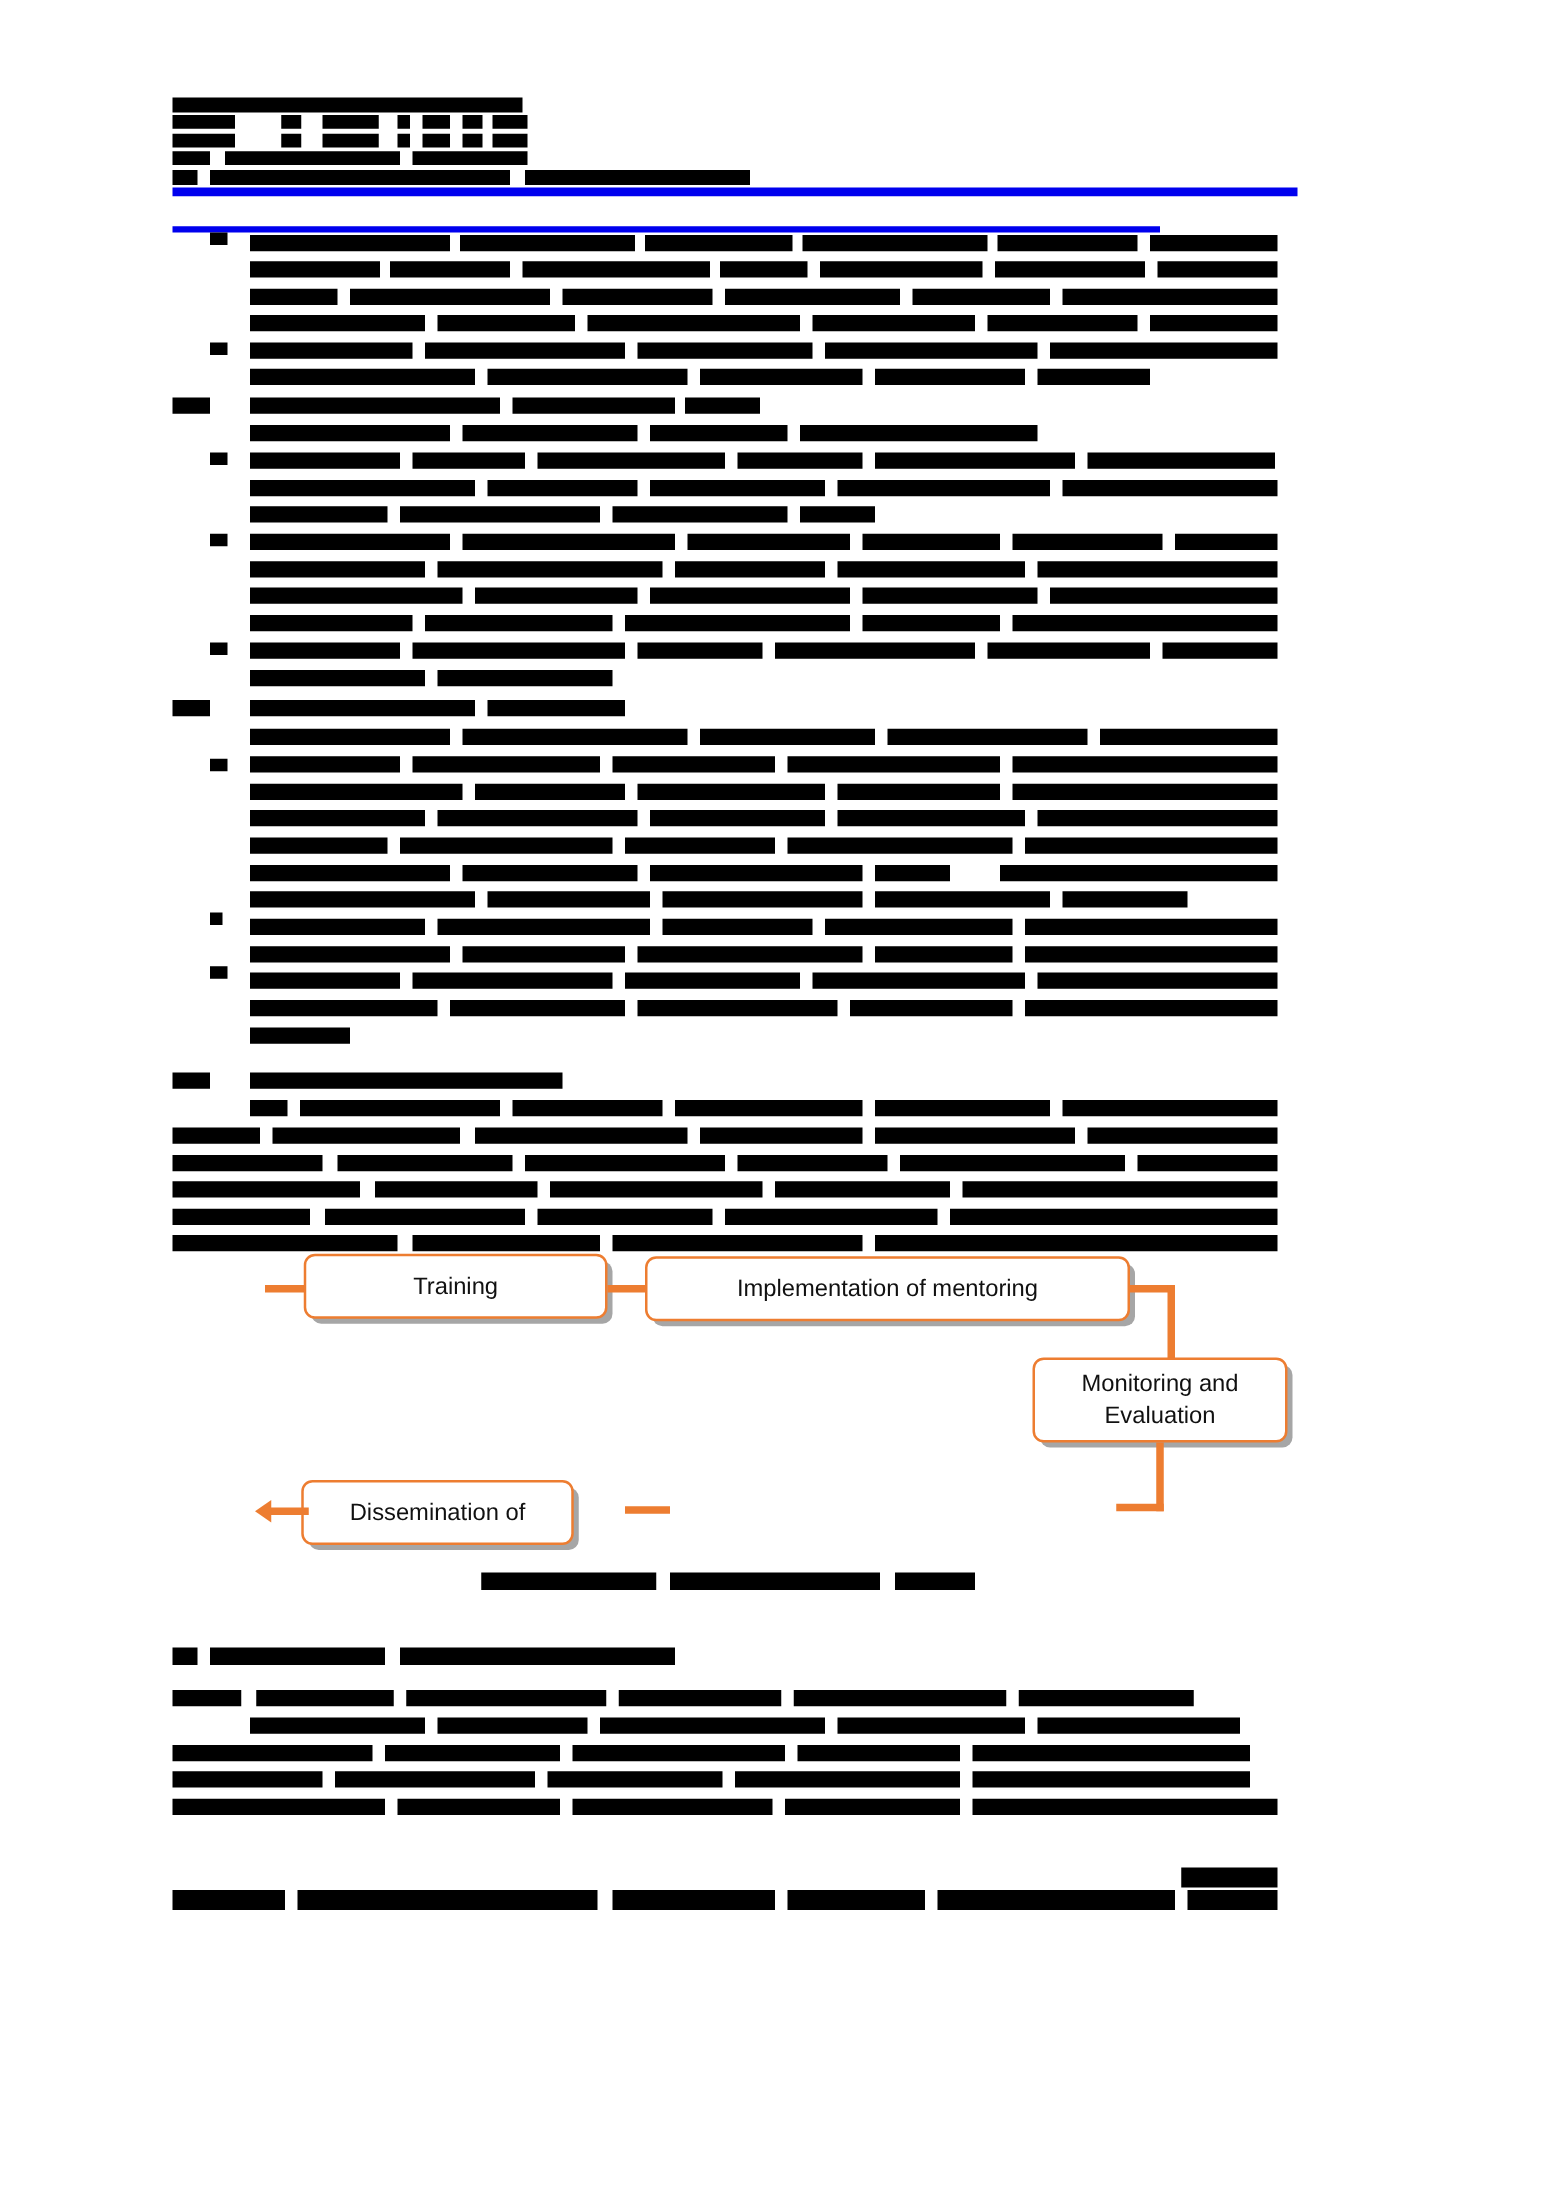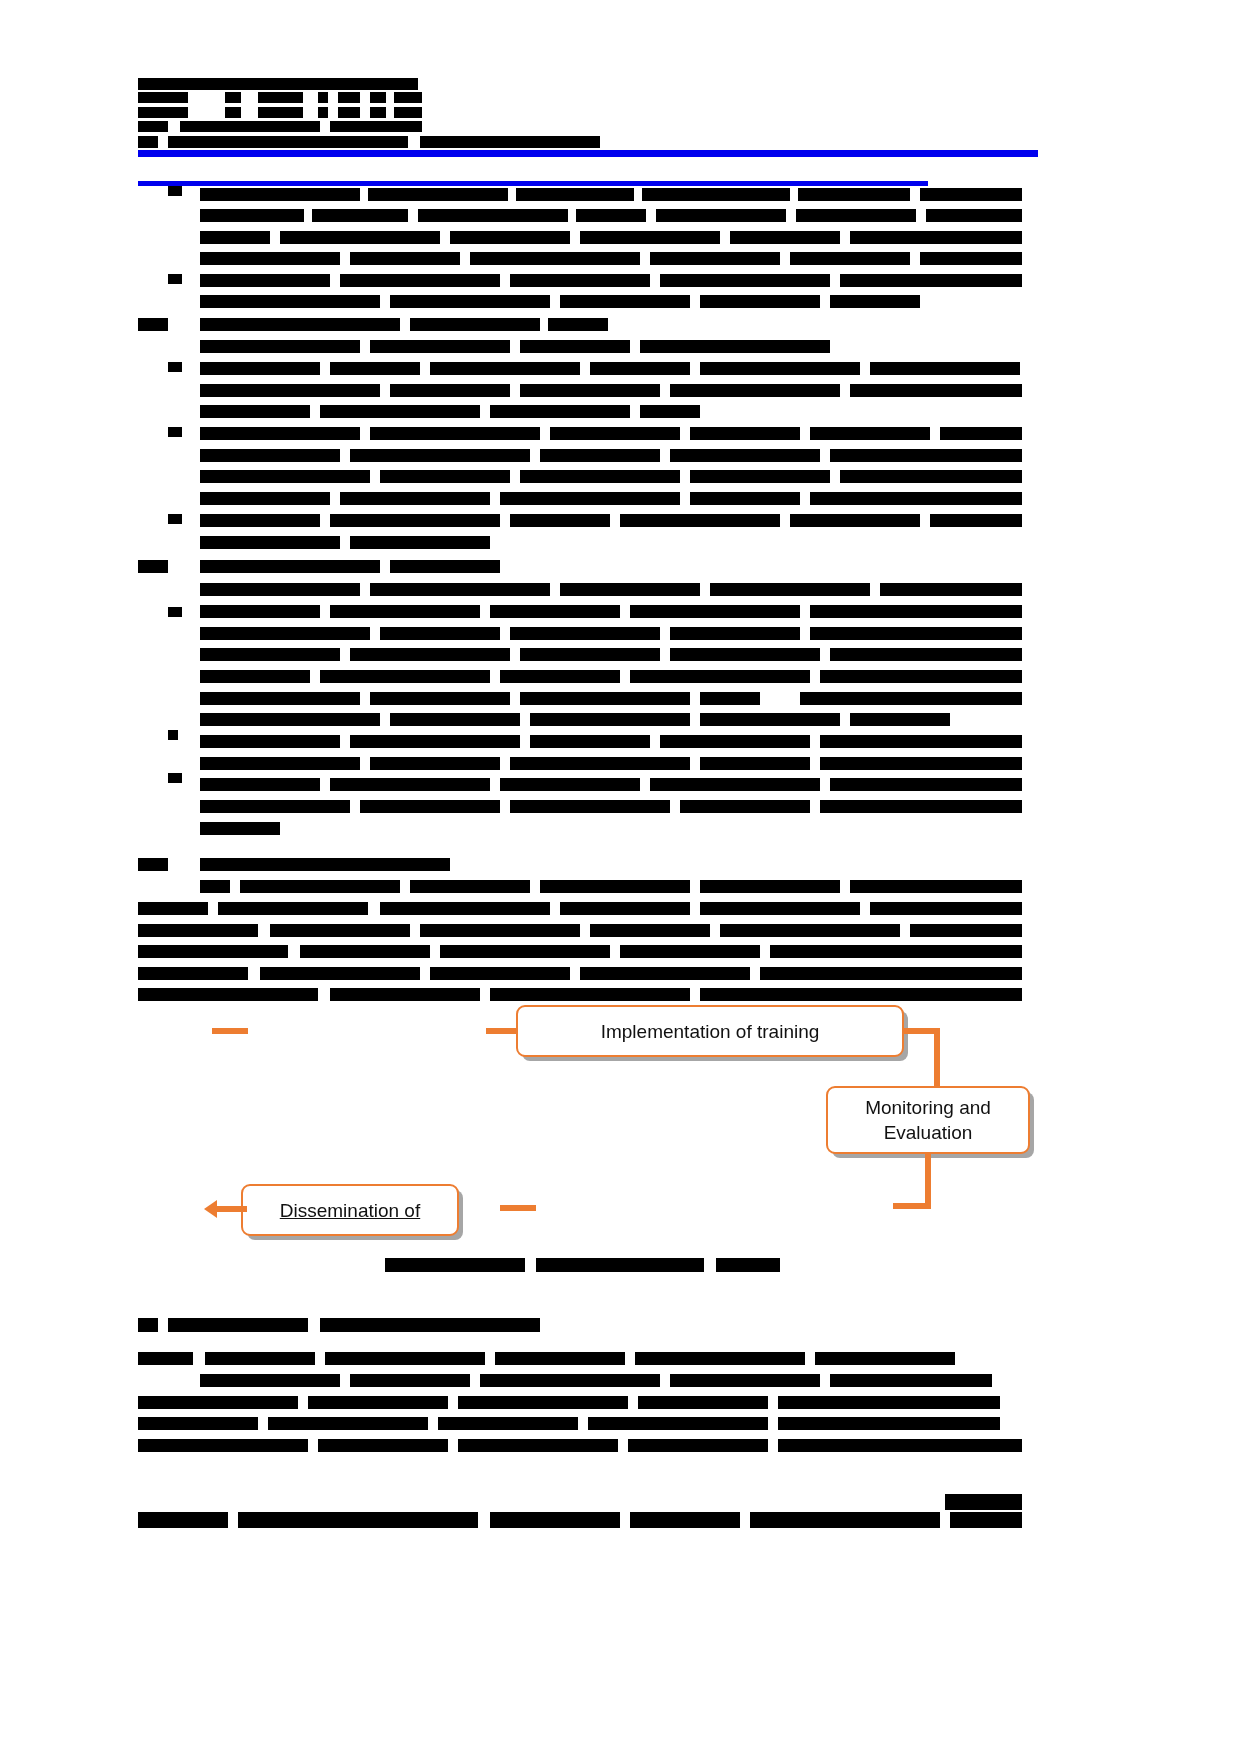--- a/index.html
+++ b/index.html
@@ -353,36 +353,37 @@
       <div class="bar" style="left: 490px; top: 1512px; width: 130px; height: 16px;"></div>
       <div class="bar" style="left: 630px; top: 1512px; width: 110px; height: 16px;"></div>
       <div class="bar" style="left: 750px; top: 1512px; width: 190px; height: 16px;"></div>
       <div class="bar" style="left: 950px; top: 1512px; width: 72px; height: 16px;"></div>
     </div>
 
   <div class="flowchart">
 
     <div class="fc-conn" style="left:212px; top:1028px; width:36px; height:6px;"></div>
 
+    <div class="fc-box" style="left:243px; top:1003px; width:243px; height:52px;">Training</div>
 
     <div class="fc-conn" style="left:486px; top:1028px; width:32px; height:6px;"></div>
 
-    <div class="fc-box" style="left:516px; top:1005px; width:388px; height:52px;">Implementation of training</div>
+    <div class="fc-box" style="left:516px; top:1005px; width:388px; height:52px;">Implementation of mentoring</div>
 
     <div class="fc-conn" style="left:904px; top:1028px; width:36px; height:6px;"></div>
     <div class="fc-conn" style="left:934px; top:1028px; width:6px; height:78px;"></div>
 
     <div class="fc-box" style="left:826px; top:1086px; width:204px; height:68px; line-height:25px;">Monitoring and Evaluation</div>
 
     <div class="fc-conn" style="left:925px; top:1154px; width:6px; height:55px;"></div>
     <div class="fc-conn" style="left:893px; top:1203px; width:38px; height:6px;"></div>
 
 
     <div class="fc-conn" style="left:500px; top:1205px; width:36px; height:6px;"></div>
 
-    <div class="fc-box" style="left:241px; top:1184px; width:218px; height:52px;text-decoration:underline;">Dissemination of</div>
+    <div class="fc-box" style="left:241px; top:1184px; width:218px; height:52px;">Dissemination of</div>
 
     <div class="fc-conn" style="left:213px; top:1206px; width:34px; height:6px;"></div>
     <div class="fc-arrow" style="left:204px; top:1200px;"></div>
 
   </div>
 
 </div>
 
 </body></html>

